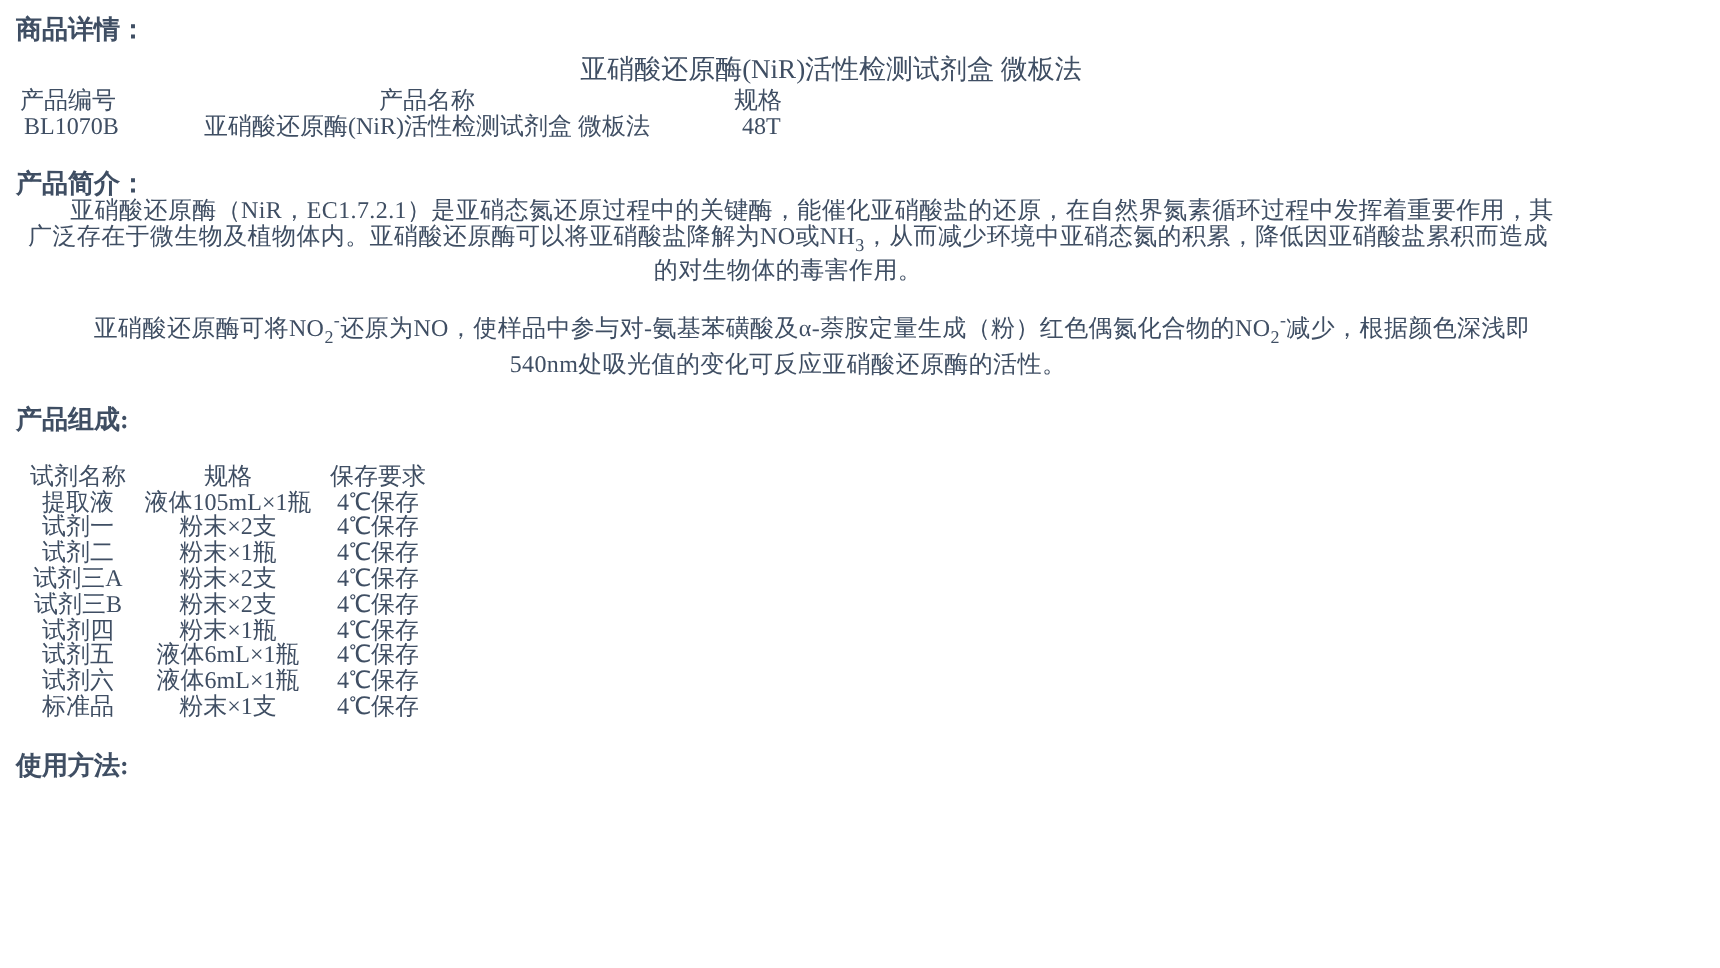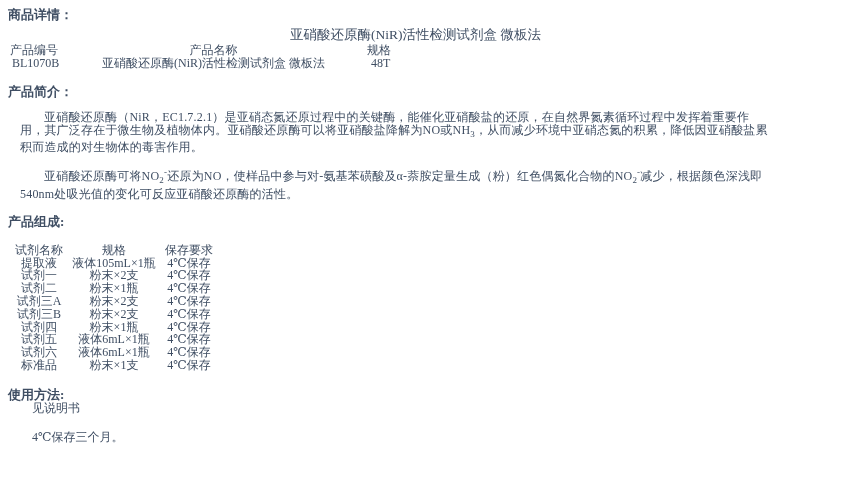--- a/index.html
+++ b/index.html
@@ -13,20 +13,21 @@
     overflow: hidden;
     font-family: "Liberation Serif", "DejaVu Serif", serif;
     font-size: 12px;
     color: #3f4e63;
   }
   .page {
     padding: 8px 8px 0 8px;
     box-sizing: border-box;
     width: 788px;
     height: 484px;
+    font-family: Liberation Serif, serif;
   }
   .section-label {
     font-size: 13px;
     font-weight: bold;
     line-height: 14px;
   }
   .main-title {
     width: 815px;
     text-align: center;
     font-size: 13.5px;
@@ -44,24 +45,25 @@
   .product-table .cell { white-space: nowrap; }
   .pt-h-code  { padding-left: 2px; }
   .pt-h-name  { text-align: center; }
   .pt-h-spec  { padding-left: 6px; }
   .pt-d-code  { padding-left: 4px; }
   .pt-d-name  { text-align: center; }
   .pt-d-spec  { padding-left: 10px; }
   
   .intro-section { margin-top: 16px; }
   .para {
-    margin: 12px;
+    margin: 0;
     text-indent: 2em;
     line-height: 13px;
     letter-spacing: 0.2px;
+    text-align: center;
   }
   .para.second { margin-top: 12px; }
   sub { font-size: 9px; }
   sup { font-size: 9px; }
   
   .composition-section { margin-top: 14px; }
   .composition-table {
     display: grid;
     grid-template-columns: 62px 88px 62px;
     line-height: 12.8px;
@@ -147,21 +149,19 @@
       <div class="cell">4℃保存</div>
 
       <div class="cell">标准品</div>
       <div class="cell">粉末×1支</div>
       <div class="cell">4℃保存</div>
     </div>
   </div>
 
   <div class="usage-section">
     <div class="section-label">使用方法:</div>
-    <div class="indented">见说明书</div>
   </div>
 
 
   <div class="storage-section">
-    <div class="indented">4℃保存三个月。</div>
   </div>
 
 </div>
 
 </body></html>

